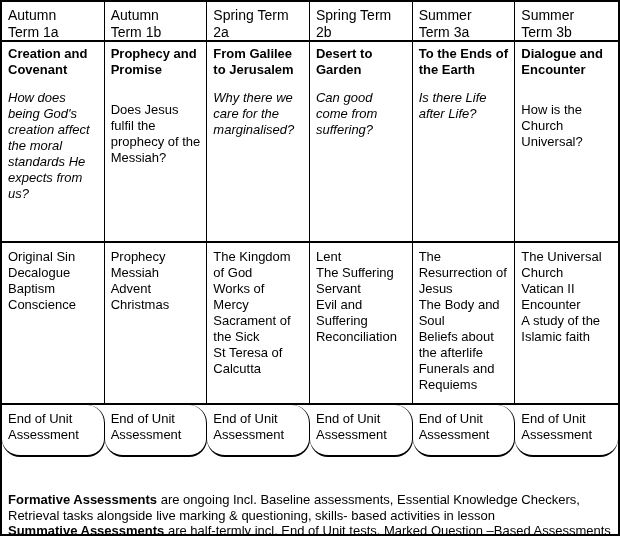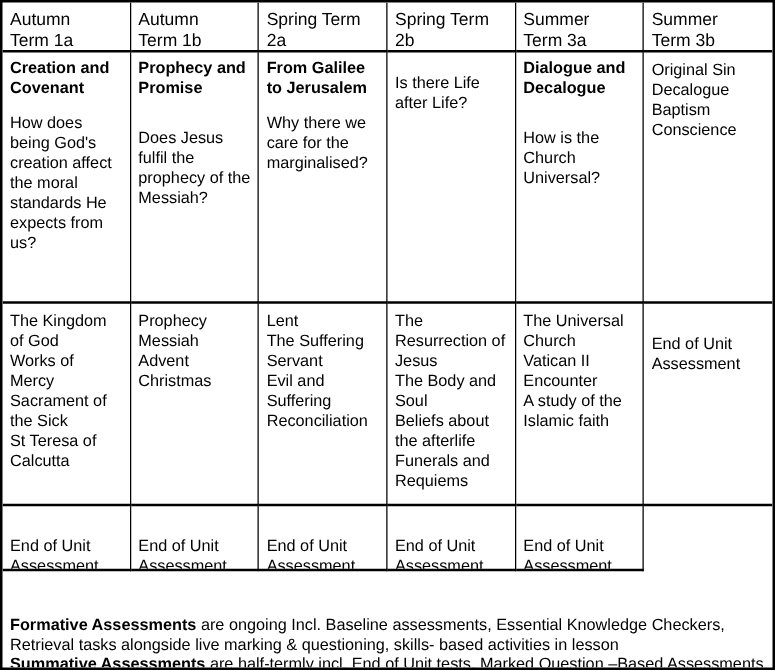--- a/index.html
+++ b/index.html
@@ -39,27 +39,27 @@
     line-height: 16.5px;
     white-space: pre-line;
     padding-top: 5px;
   }
   .unit-title {
     font-weight: bold;
     margin: 0;
   }
   .unit-title.lower { margin-top: 0; }
   .question { margin: 24px 0 0 0; }
-  .question.after-lower { margin-top: 12px; }
+  .question.after-lower { margin-top: 12px; font-style: italic; }
   .topics {
     font-weight: normal;
     white-space: pre-line;
     padding-top: 6px;
   }
-  .assessment { padding-top: 24px; }
+  .assessment { padding-top: 6px; border-radius: 18px; }
   .notes {
     grid-column: 1 / -1;
     border-right: none;
     border-bottom: none;
     box-sizing: border-box;
     padding: 3px 6px;
     font-size: 13px;
     line-height: 15.5px;
     margin-top: 32px;
   }
@@ -91,39 +91,44 @@
     </div>
     <div class="cell">
       <p class="unit-title">Prophecy and Promise</p>
       <p class="question">Does Jesus fulfil the prophecy of the Messiah?</p>
     </div>
     <div class="cell">
       <p class="unit-title lower">From Galilee to Jerusalem</p>
       <p class="question after-lower">Why there we care for the marginalised?</p>
     </div>
     <div class="cell">
+      <p class="unit-title lower">Desert to Garden</p>
+      <p class="question after-lower">Can good come from suffering?</p>
+    </div>
+    <div class="cell">
+      <p class="unit-title lower">To the Ends of the Earth</p>
       <p class="question after-lower">Is there Life after Life?</p>
     </div>
     <div class="cell">
-      <p class="unit-title">Dialogue and Decalogue</p>
+      <p class="unit-title">Dialogue and Encounter</p>
       <p class="question">How is the Church Universal?</p>
     </div>
 
     <div class="cell topics">Original Sin
 Decalogue
 Baptism
 Conscience</div>
+    <div class="cell topics">Prophecy
+Messiah
+Advent
+Christmas</div>
     <div class="cell topics">The Kingdom of God
 Works of Mercy
 Sacrament of the Sick
 St Teresa of Calcutta</div>
-    <div class="cell topics">Prophecy
-Messiah
-Advent
-Christmas</div>
     <div class="cell topics">Lent
 The Suffering Servant
 Evil and Suffering
 Reconciliation</div>
     <div class="cell topics">The Resurrection of Jesus
 The Body and Soul
 Beliefs about the afterlife
 Funerals and Requiems</div>
     <div class="cell topics">The Universal Church
 Vatican II

